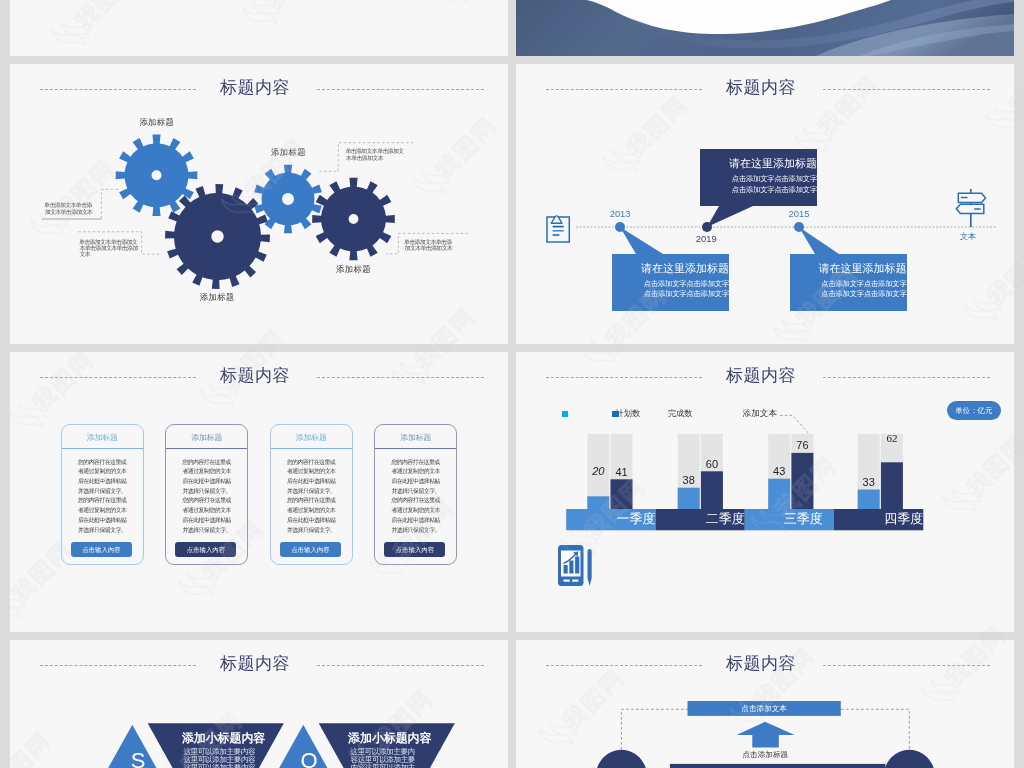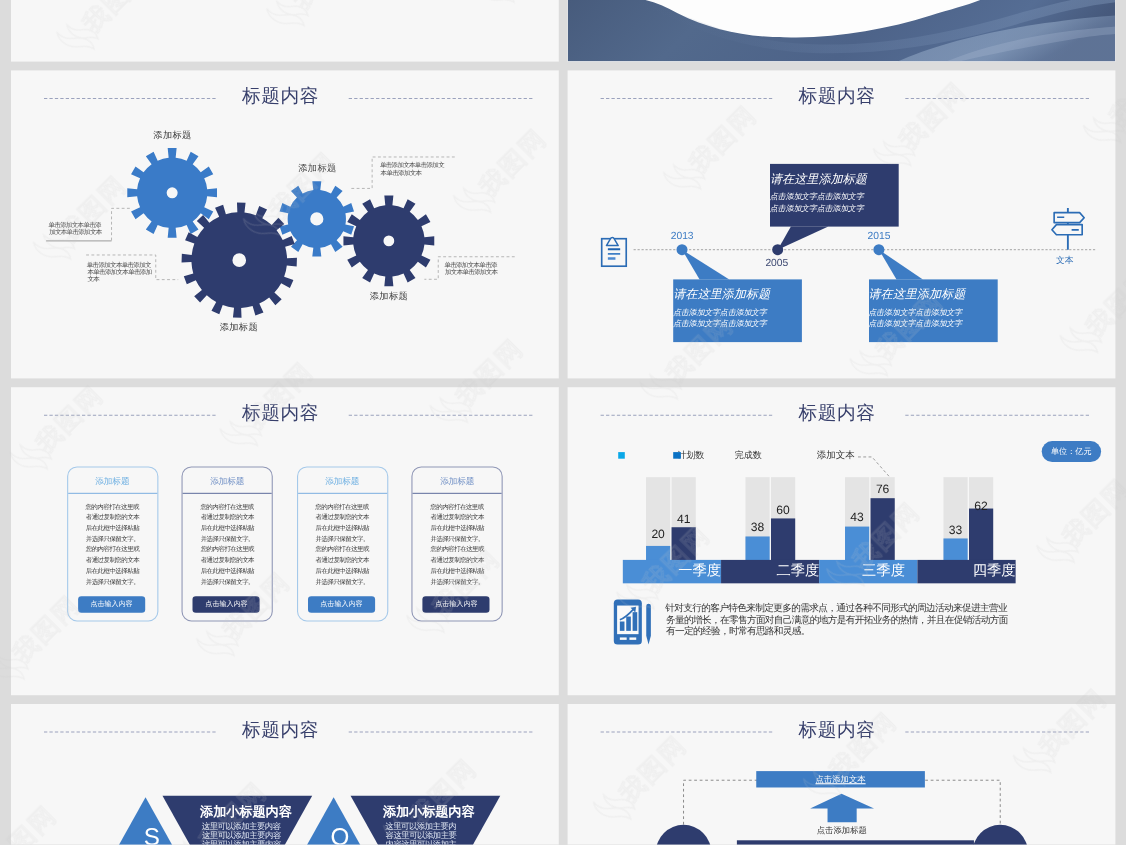--- a/index.html
+++ b/index.html
@@ -14,21 +14,21 @@
   .sl-title{position:absolute;left:0;top:12.5px;width:489.5px;text-align:center;
             font-size:17px;letter-spacing:0.5px;text-indent:0.5px;color:#373f6b;line-height:22px;white-space:nowrap;}
   .t-rule{position:absolute;top:25px;height:0;border-top:1px dashed #9ba2bd;}
   .t-rule.l{left:30.3px;width:155.8px;}
   .t-rule.r{left:307.1px;width:166.6px;}
 
   
   .gnote{position:absolute;font-size:5.9px;color:#4a4a4a;line-height:6.3px;letter-spacing:-0.6px;text-indent:-0.6px;}
   .glab{position:absolute;font-size:8.4px;letter-spacing:0.35px;color:#3a3a3a;white-space:nowrap;}
   .tl-year{position:absolute;font-size:9.4px;white-space:nowrap;}
-  .co-box{position:absolute;text-align:left;color:#fff;font-style:italic;}
+  .co-box{position:absolute;text-align:right;color:#fff;}
   .co-t{font-size:11px;line-height:13px;}
   .co-p{font-size:7.3px;letter-spacing:-0.2px;text-indent:-0.2px;line-height:10.3px;}
 
   
   .card{position:absolute;border-radius:9px;box-sizing:border-box;}
   .card .ch{position:absolute;left:0;right:0;top:0;height:23px;
             font-size:7.9px;letter-spacing:-0.15px;text-align:center;line-height:25px;text-indent:-0.15px;}
   .card .cdiv{position:absolute;left:0;right:0;top:23px;height:0;}
   .card .cb{position:absolute;left:15.5px;width:50px;top:32.5px;font-size:5.9px;letter-spacing:-0.5px;
             line-height:9.74px;color:#3a3a3a;text-align:center;text-indent:-0.5px;}
@@ -44,21 +44,21 @@
         text-align:center;white-space:nowrap;margin-left:28px;}
   .para{position:absolute;font-size:8.8px;letter-spacing:-0.62px;text-indent:-0.62px;line-height:10.75px;color:#333;}
   .ann{position:absolute;font-size:8.6px;color:#333;white-space:nowrap;}
   .sw-l{position:absolute;color:#fff;font-size:22px;text-align:center;}
   .sw-h{position:absolute;color:#fff;font-size:12px;letter-spacing:-0.1px;text-indent:-0.1px;
         font-weight:bold;text-align:left;white-space:nowrap;}
   .sw-t{position:absolute;color:#dfe6f3;font-size:7.6px;letter-spacing:-0.43px;text-indent:-0.43px;
         line-height:8.3px;text-align:center;}
 
   
-  .pbox{position:absolute;color:#fff;font-size:7.6px;text-align:center;text-decoration:underline;}
+  .pbox{position:absolute;color:#fff;font-size:7.6px;text-align:center;}
   .plab{position:absolute;font-size:7.6px;color:#333;text-align:center;white-space:nowrap;}
 
   .wml{position:absolute;left:0;top:0;pointer-events:none;z-index:50;opacity:0.16;}
   .wm-t{font-family:"Liberation Sans",sans-serif;font-size:23px;fill:none;
         stroke:#c9c9c9;stroke-width:1.3;letter-spacing:2px;}
   .wm-l{fill:none;stroke:#c9c9c9;stroke-width:1.3;}
 </style>
 </head>
 <body>
 
@@ -157,21 +157,21 @@
     <g>
       <line x1="454.8" y1="125" x2="454.8" y2="163" stroke="#2b6cb5" stroke-width="1.7"></line>
       <path d="M442.3 129.3 H465.5 L469.6 133.9 L465.5 138.4 H442.3 Z" fill="#f7f7f7" stroke="#2b6cb5" stroke-width="1.5" stroke-linejoin="round"></path>
       <path d="M467.8 140.2 H444.4 L440.3 144.8 L444.4 149.4 H467.8 Z" fill="#f7f7f7" stroke="#2b6cb5" stroke-width="1.5" stroke-linejoin="round"></path>
       <line x1="445.0" y1="133.5" x2="451.5" y2="133.5" stroke="#2b6cb5" stroke-width="1.5"></line>
       <line x1="458.2" y1="145.0" x2="464.7" y2="145.0" stroke="#2b6cb5" stroke-width="1.5"></line>
     </g>
   </svg>
 
   <div class="tl-year" style="left:93.7px;top:143.6px;color:#3d7cc4;">2013</div>
-  <div class="tl-year" style="left:179.8px;top:168.8px;color:#3e4a73;">2005</div>
+  <div class="tl-year" style="left:179.8px;top:168.8px;color:#3e4a73;">2019</div>
   <div class="tl-year" style="left:272.6px;top:143.6px;color:#3d7cc4;">2015</div>
   <div class="tl-year" style="left:444px;top:166.6px;font-size:8px;color:#2b6cb5;">文本</div>
 
   <div class="co-box" style="left:96px;top:190px;width:117px;height:57px;background:#3d7cc4;">
     <div class="co-t" style="padding-top:8px;">请在这里添加标题</div>
     <div class="co-p" style="padding-top:4px;">点击添加文字点击添加文字</div>
     <div class="co-p">点击添加文字点击添加文字</div>
   </div>
 
   <div class="co-box" style="left:184px;top:85.4px;width:117px;height:57px;background:#2e3c6e;">
@@ -263,29 +263,28 @@
   <div class="lg-sq" style="left:96.2px;top:58.9px;background:#0b72c4;"></div>
   <div class="lg-tx" style="left:110.9px;top:56.4px;">完成数</div>
 
   <div class="ann" style="left:226.6px;top:55.6px;">添加文本</div>
   <div class="unit" style="left:402.7px;top:48.7px;width:54.3px;height:19.6px;line-height:20.5px;background:#3d7cc4;border-radius:10px;">单位：亿元</div>
 
   <div class="qtab" style="left:50.2px;top:158.5px;width:89.3px;line-height:18px;">一季度</div>
   <div class="qtab" style="left:139.5px;top:158.5px;width:89.3px;line-height:18px;">二季度</div>
   <div class="qtab" style="left:228.7px;top:158.5px;width:78px;line-height:18px;">三季度</div>
   <div class="qtab" style="left:318.0px;top:158.5px;width:89.3px;line-height:18px;">四季度</div>
-  <div class="bval" style="left:66.3px;top:128px;width:32px;">20</div>
+  <div class="bval" style="left:66.3px;top:113px;width:32px;font-style:italic;">20</div>
   <div class="bval" style="left:89.5px;top:113.5px;width:32px;">41</div>
   <div class="bval" style="left:156.7px;top:121.9px;width:32px;">38</div>
   <div class="bval" style="left:179.9px;top:105.5px;width:32px;">60</div>
   <div class="bval" style="left:247.2px;top:112.9px;width:32px;">43</div>
   <div class="bval" style="left:270.4px;top:87.1px;width:32px;">76</div>
   <div class="bval" style="left:336.7px;top:123.7px;width:32px;">33</div>
-  <div class="bval" style="left:359.9px;top:103px;width:32px;">62</div>
-  <div class="para" style="left:89.4px;top:194.8px;width:311px;">针对支行的客户特色来制定更多的需求点，通过各种不同形式的周边活动来促进主营业务量的增长，在零售方面对自己满意的地方是有开拓业务的热情，并且在促销活动方面有一定的经验，时常有思路和灵感。</div>
+  <div class="bval" style="left:359.9px;top:80px;width:32px;font-family:Liberation Serif, serif;">62</div>
 </div>
 
 <div class="slide s-r3 s-c0">
   <div class="sl-title">标题内容</div>
   <div class="t-rule l"></div>
   <div class="t-rule r"></div>
 
   <svg width="498" height="280" viewBox="0 0 498 280" style="position:absolute;left:0;top:0;">
     <path d="M137.7 83.3 L273.8 83.3 L205.8 205.5 Z" fill="#2e3c6e"></path>
     <path d="M308.7 83.3 L444.8 83.3 L376.8 205.5 Z" fill="#2e3c6e"></path>

